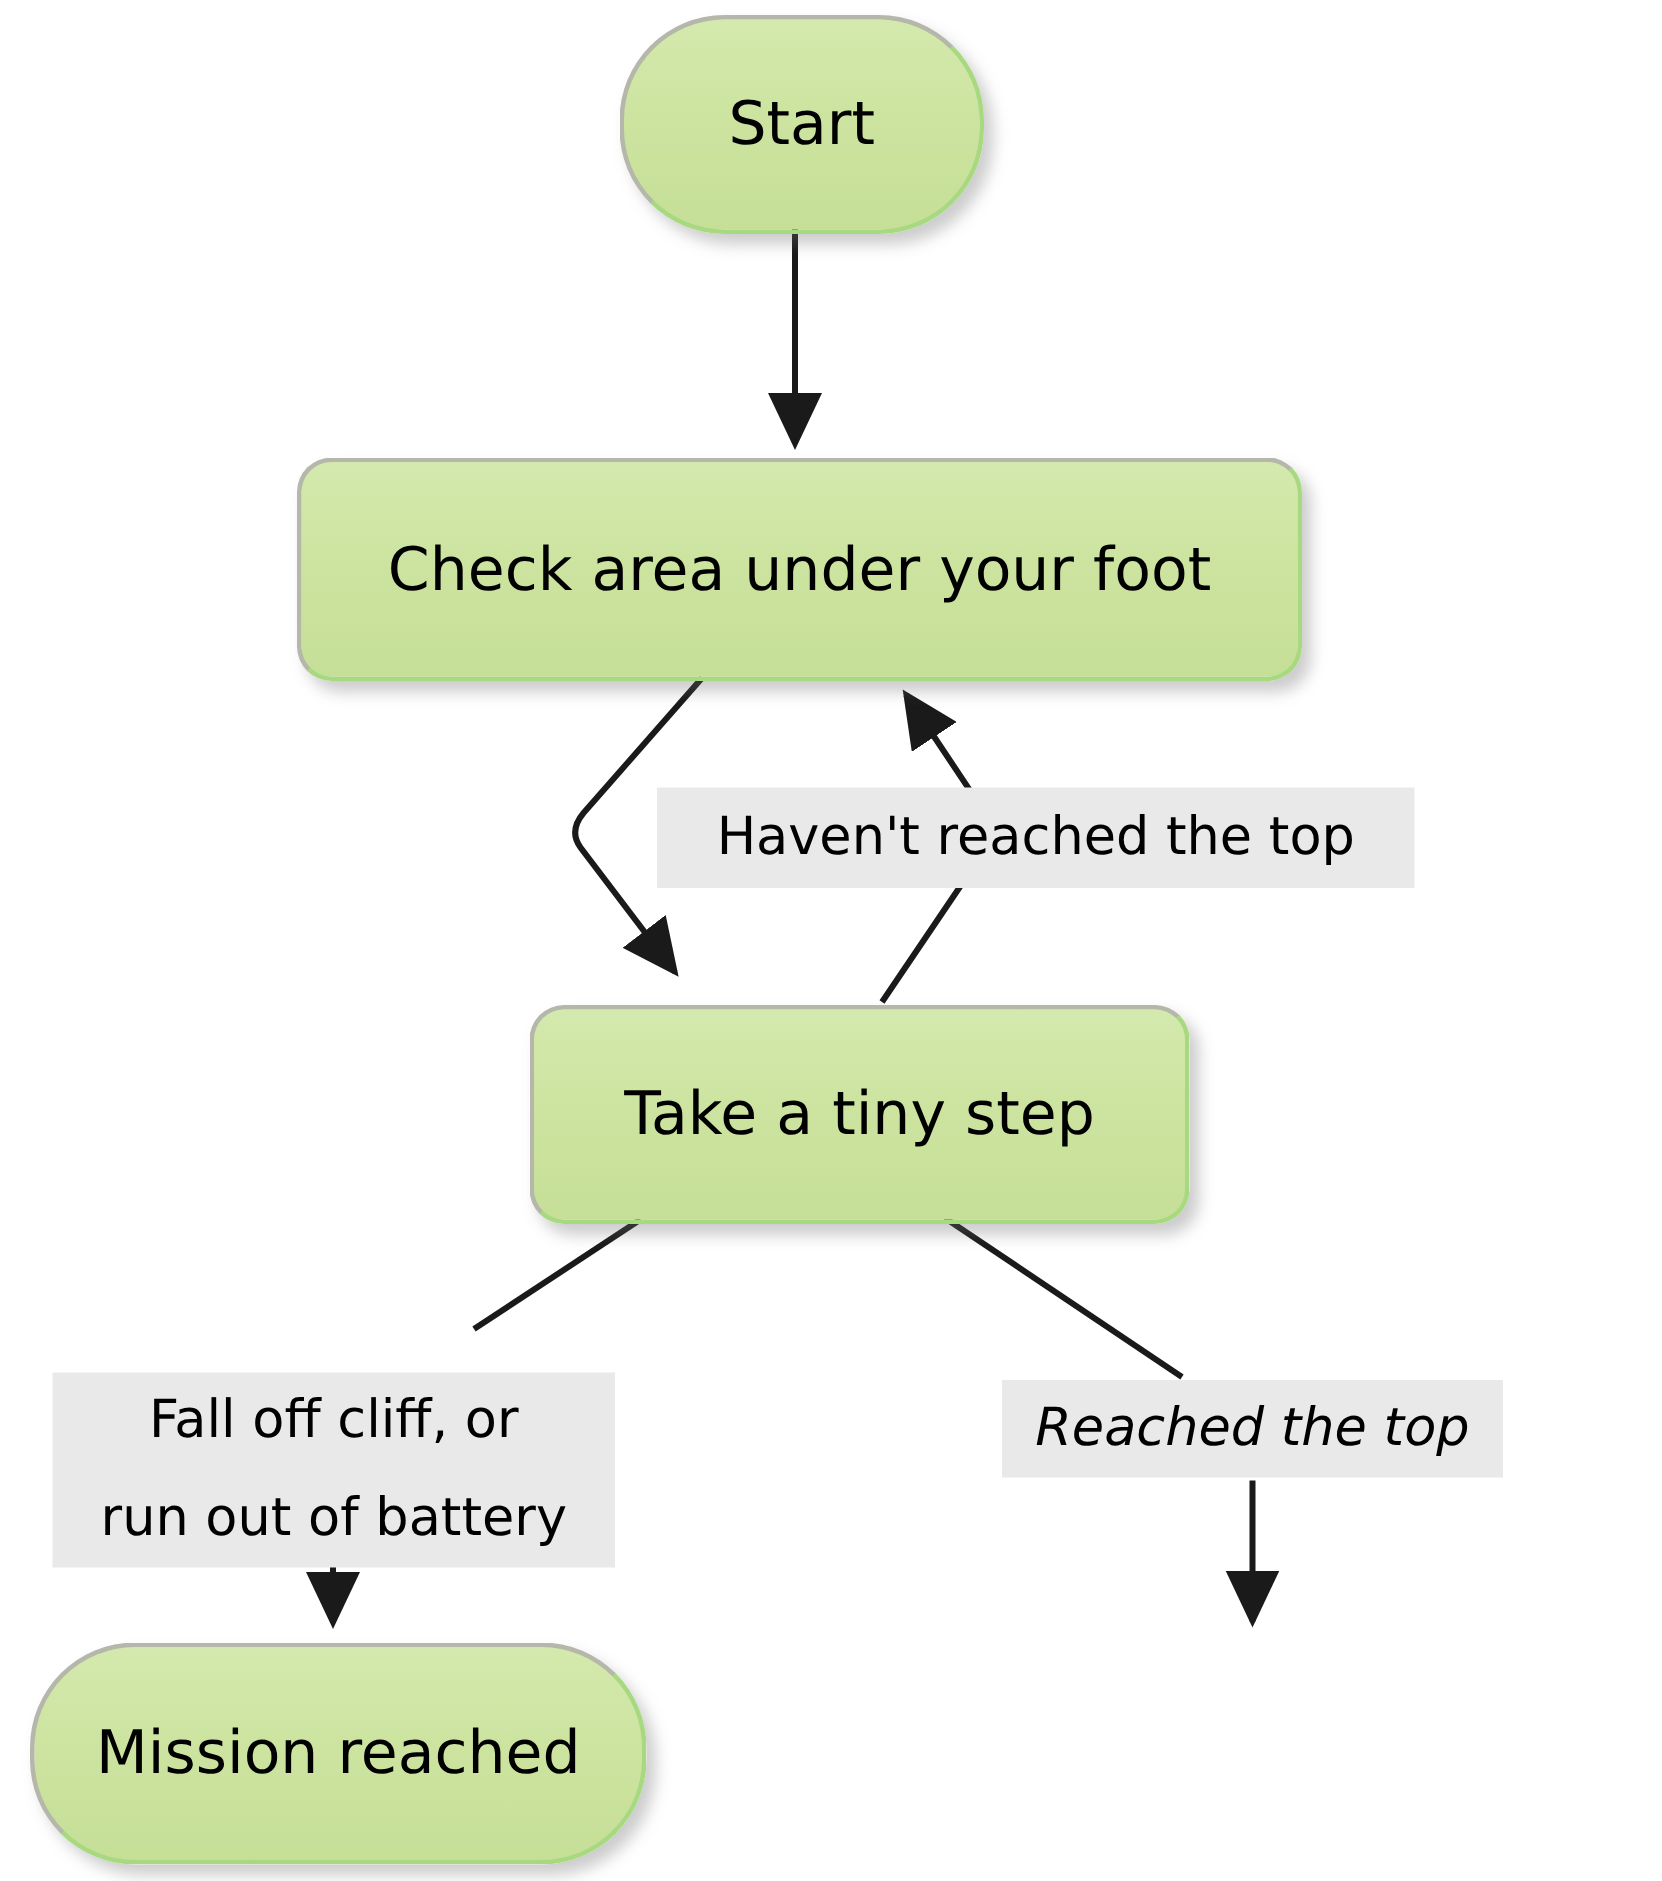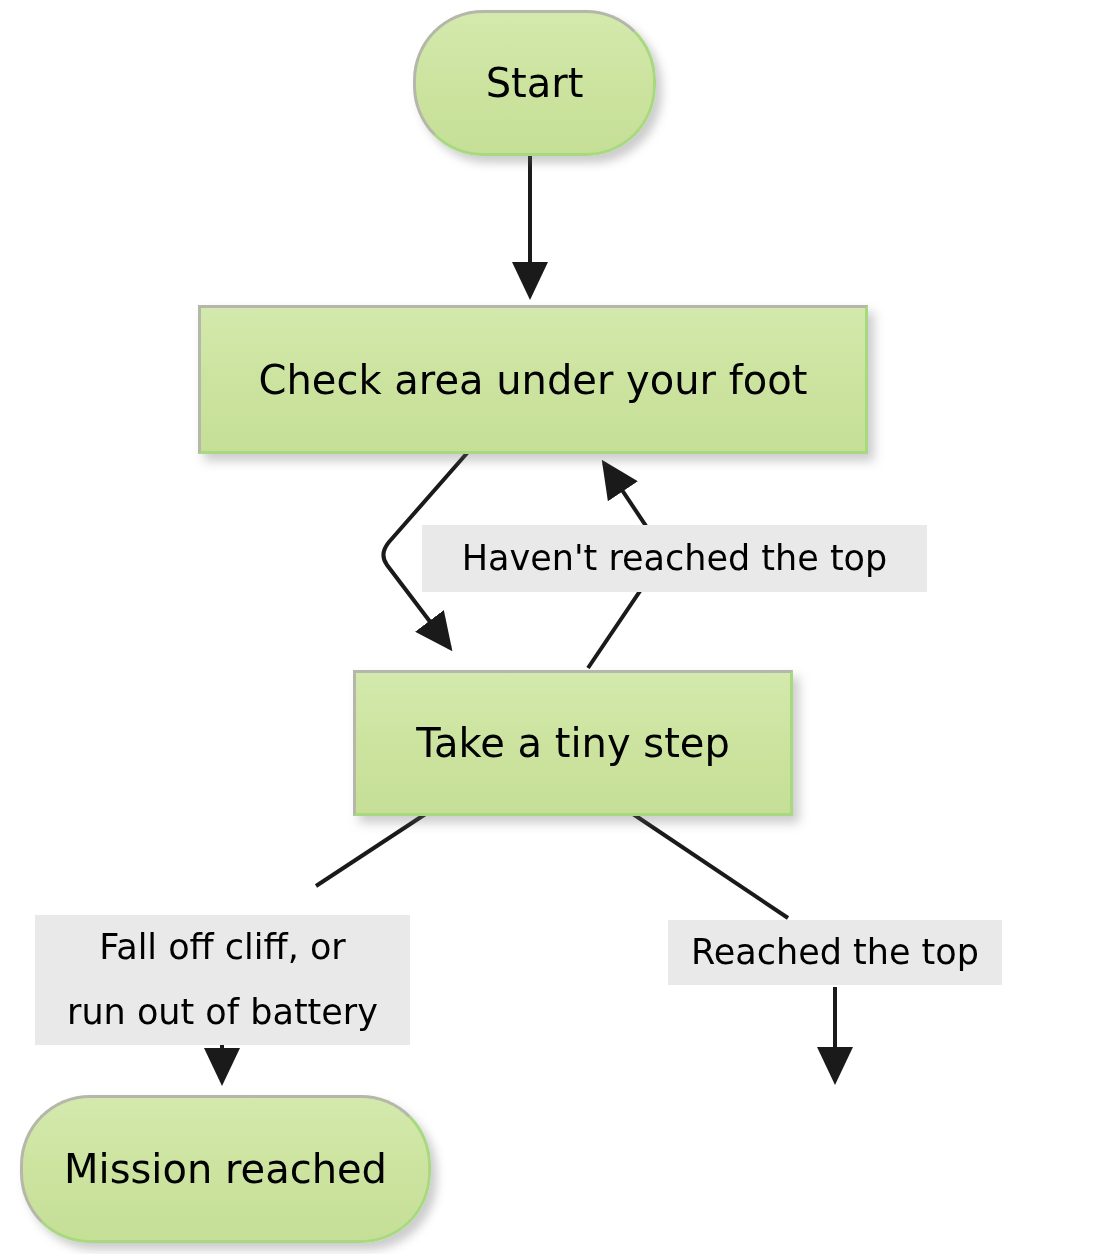--- a/index.html
+++ b/index.html
@@ -29,20 +29,21 @@
     align-items: center;
     justify-content: center;
     text-align: center;
     background: linear-gradient(180deg, #d4e9ad 0%, #cbe39e 55%, #c6df97 100%);
     border-style: solid;
     border-width: 3px;
     border-color: #b4b7aa #a8d981 #a8d981 #b4b7aa;
     box-shadow: 6px 7px 10px rgba(110, 110, 110, 0.35);
     font-size: 40px;
     line-height: 1.15;
+    border-radius: 23px;
   }
   .node.terminal {
     border-radius: 70px;
   }
   .node-start     { left: 413px; top: 10px;   width: 237px; height: 140px; }
   .node-check     { left: 198px; top: 305px;  width: 664px; height: 143px; }
   .node-step      { left: 313px; top: 670px;  width: 434px; height: 140px; margin-left: 40px; }
   .node-failed    { left: 20px;  top: 1095px; width: 405px; height: 142px; }
   .node-succeeded { left: 587px; top: 1095px; width: 496px; height: 142px; }
 
@@ -51,23 +52,23 @@
     z-index: 3;
     display: flex;
     flex-direction: column;
     align-items: center;
     justify-content: center;
     text-align: center;
     background: #e9e9e9;
     font-size: 35px;
     line-height: 65px;
   }
-  .label-loop    { left: 422px; top: 525px; width: 505px; height: 67px; }
+  .label-loop    { left: 438px; top: 525px; width: 505px; height: 67px; }
   .label-fail    { left: 35px;  top: 888px; width: 375px; height: 130px; margin-top: 27px; }
-  .label-success { left: 668px; top: 920px; width: 334px; height: 65px; }
+  .label-success { left: 668px; top: 920px; width: 334px; height: 65px; font-style: italic; }
 </style>
 </head>
 <body>
 
 <div class="canvas">
 
   <svg class="arrows" width="1108" height="1254" viewBox="0 0 1108 1254">
     <defs>
       <marker id="ah" markerWidth="10" markerHeight="9" refX="8.5" refY="4.5" orient="auto">
         <path d="M0,0 L9.5,4.5 L0,9 Z" fill="#1a1a1a"></path>

